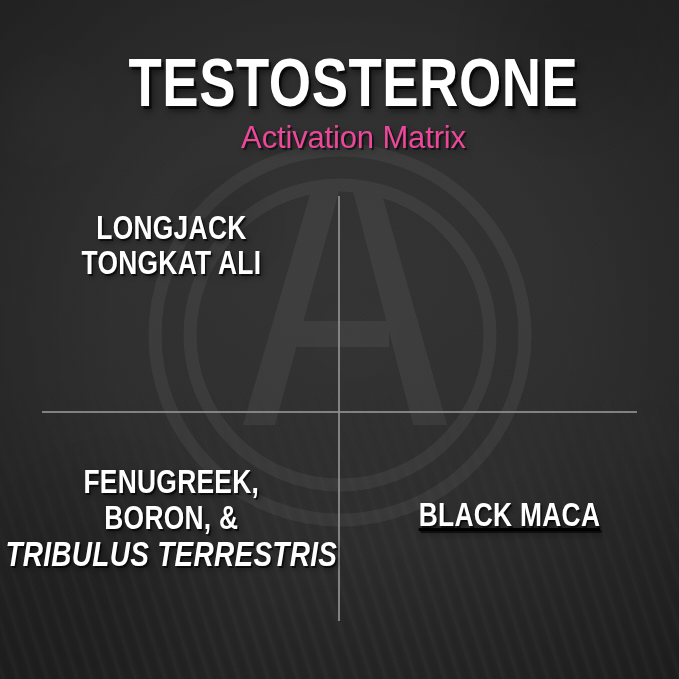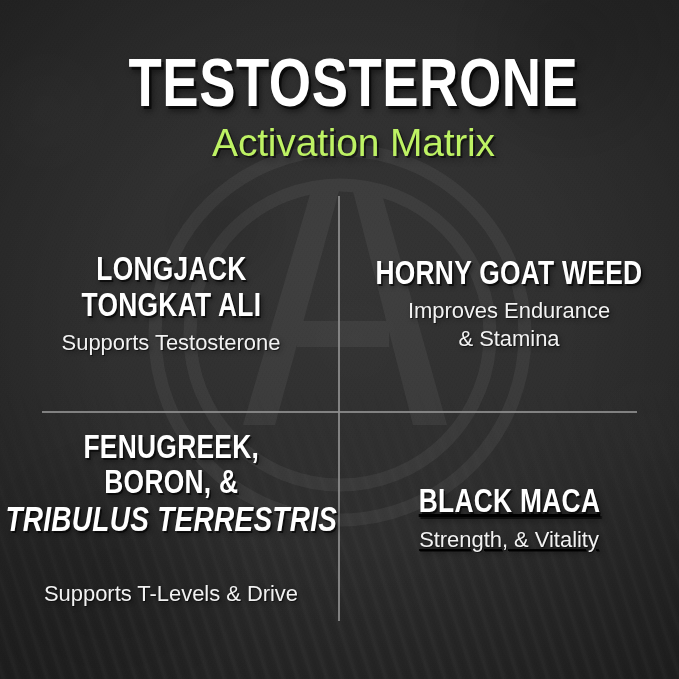--- a/index.html
+++ b/index.html
@@ -118,24 +118,24 @@
     line-height: 1.02;
     text-shadow:
        3px 3px 0 rgba(0,0,0,0.62),
        4px 5px 7px rgba(0,0,0,0.50);
     white-space: nowrap;
   }
 
   .sub-title {
     display: block;
     margin-top: 4px;
-    color: #bef264;
+    color: #ec4899;
     font-family: "Liberation Sans", sans-serif;
     font-weight: 400;
-    font-size: 39px;
+    font-size: 31px;
     line-height: 1.12;
     letter-spacing: -0.005em;
     text-shadow:
        2px 2px 0 rgba(0,0,0,0.50),
        3px 4px 7px rgba(0,0,0,0.42);
     white-space: nowrap;
   }
 
   
   .divider-h {
@@ -163,21 +163,21 @@
     position: absolute;
     display: flex;
     flex-direction: column;
     justify-content: center;
     align-items: center;
     text-align: center;
     padding: 0 6px;
     box-sizing: border-box;
   }
 
-  .q-tl { left: 6px;   top: 200px; width: 330px; height: 208px; }
+  .q-tl { left: 6px;   top: 210px; width: 330px; height: 208px; justify-content: space-between; }
   .q-tr { left: 342px; top: 200px; width: 334px; height: 208px; }
   .q-bl { left: 6px;   top: 416px; width: 330px; height: 205px; gap: 36px; }
   .q-br { left: 342px; top: 416px; width: 334px; height: 205px; text-decoration: underline; }
 
   .q-head {
     color: #ffffff;
     font-size: 33px;
     line-height: 1.07;
     text-shadow:
        2px 2px 0 rgba(0,0,0,0.60),
@@ -240,49 +240,33 @@
     </div>
 
     <div class="divider-h"></div>
     <div class="divider-v"></div>
 
     <div class="quadrant q-tl">
       <div class="q-head cond">
         <span class="q-head-line">LONGJACK</span>
         <span class="q-head-line">TONGKAT ALI</span>
       </div>
-      <div class="q-body">
-        <span class="q-body-line">Supports Testosterone</span>
-      </div>
-    </div>
-
-    <div class="quadrant q-tr">
-      <div class="q-head cond">
-        <span class="q-head-line">HORNY GOAT WEED</span>
-      </div>
-      <div class="q-body">
-        <span class="q-body-line">Improves Endurance</span>
-        <span class="q-body-line">&amp; Stamina</span>
-      </div>
-    </div>
+    </div>
+
 
     <div class="quadrant q-bl">
       <div class="q-head cond">
         <span class="q-head-line">FENUGREEK,</span>
         <span class="q-head-line">BORON, &amp;</span>
         <span class="q-head-line italic">TRIBULUS TERRESTRIS</span>
       </div>
-      <div class="q-body">
-        <span class="q-body-line">Supports T-Levels &amp; Drive</span>
-      </div>
     </div>
 
     <div class="quadrant q-br">
       <div class="q-head cond">
         <span class="q-head-line">BLACK MACA</span>
       </div>
       <div class="q-body">
-        <span class="q-body-line">Strength, &amp; Vitality</span>
       </div>
     </div>
 
   </div>
 </div>
 
 </body></html>

